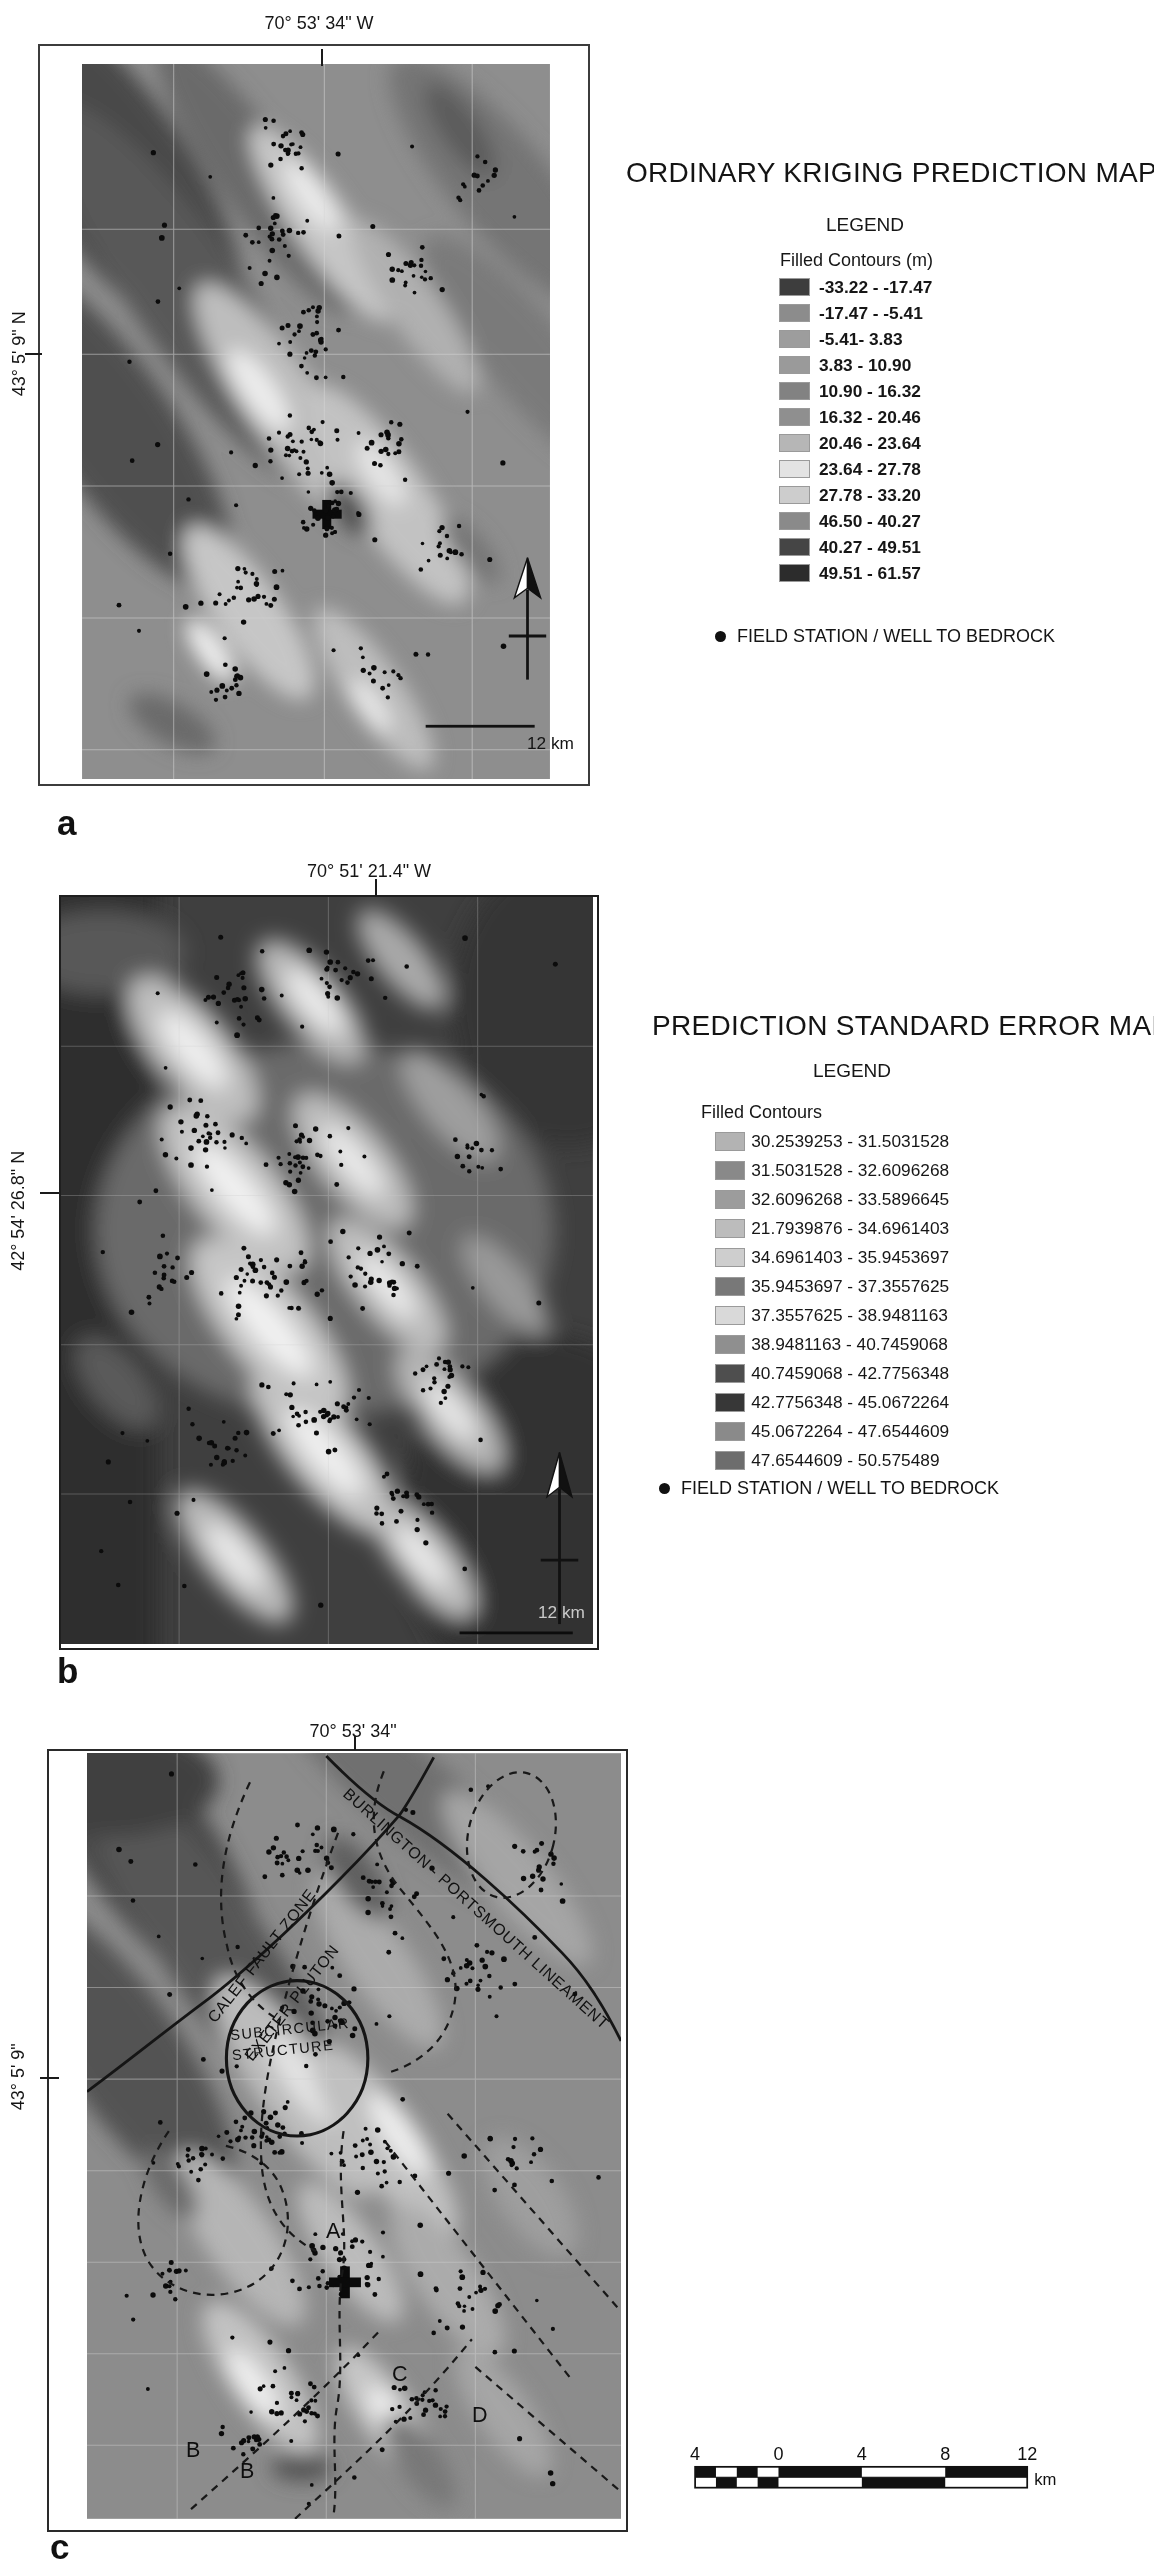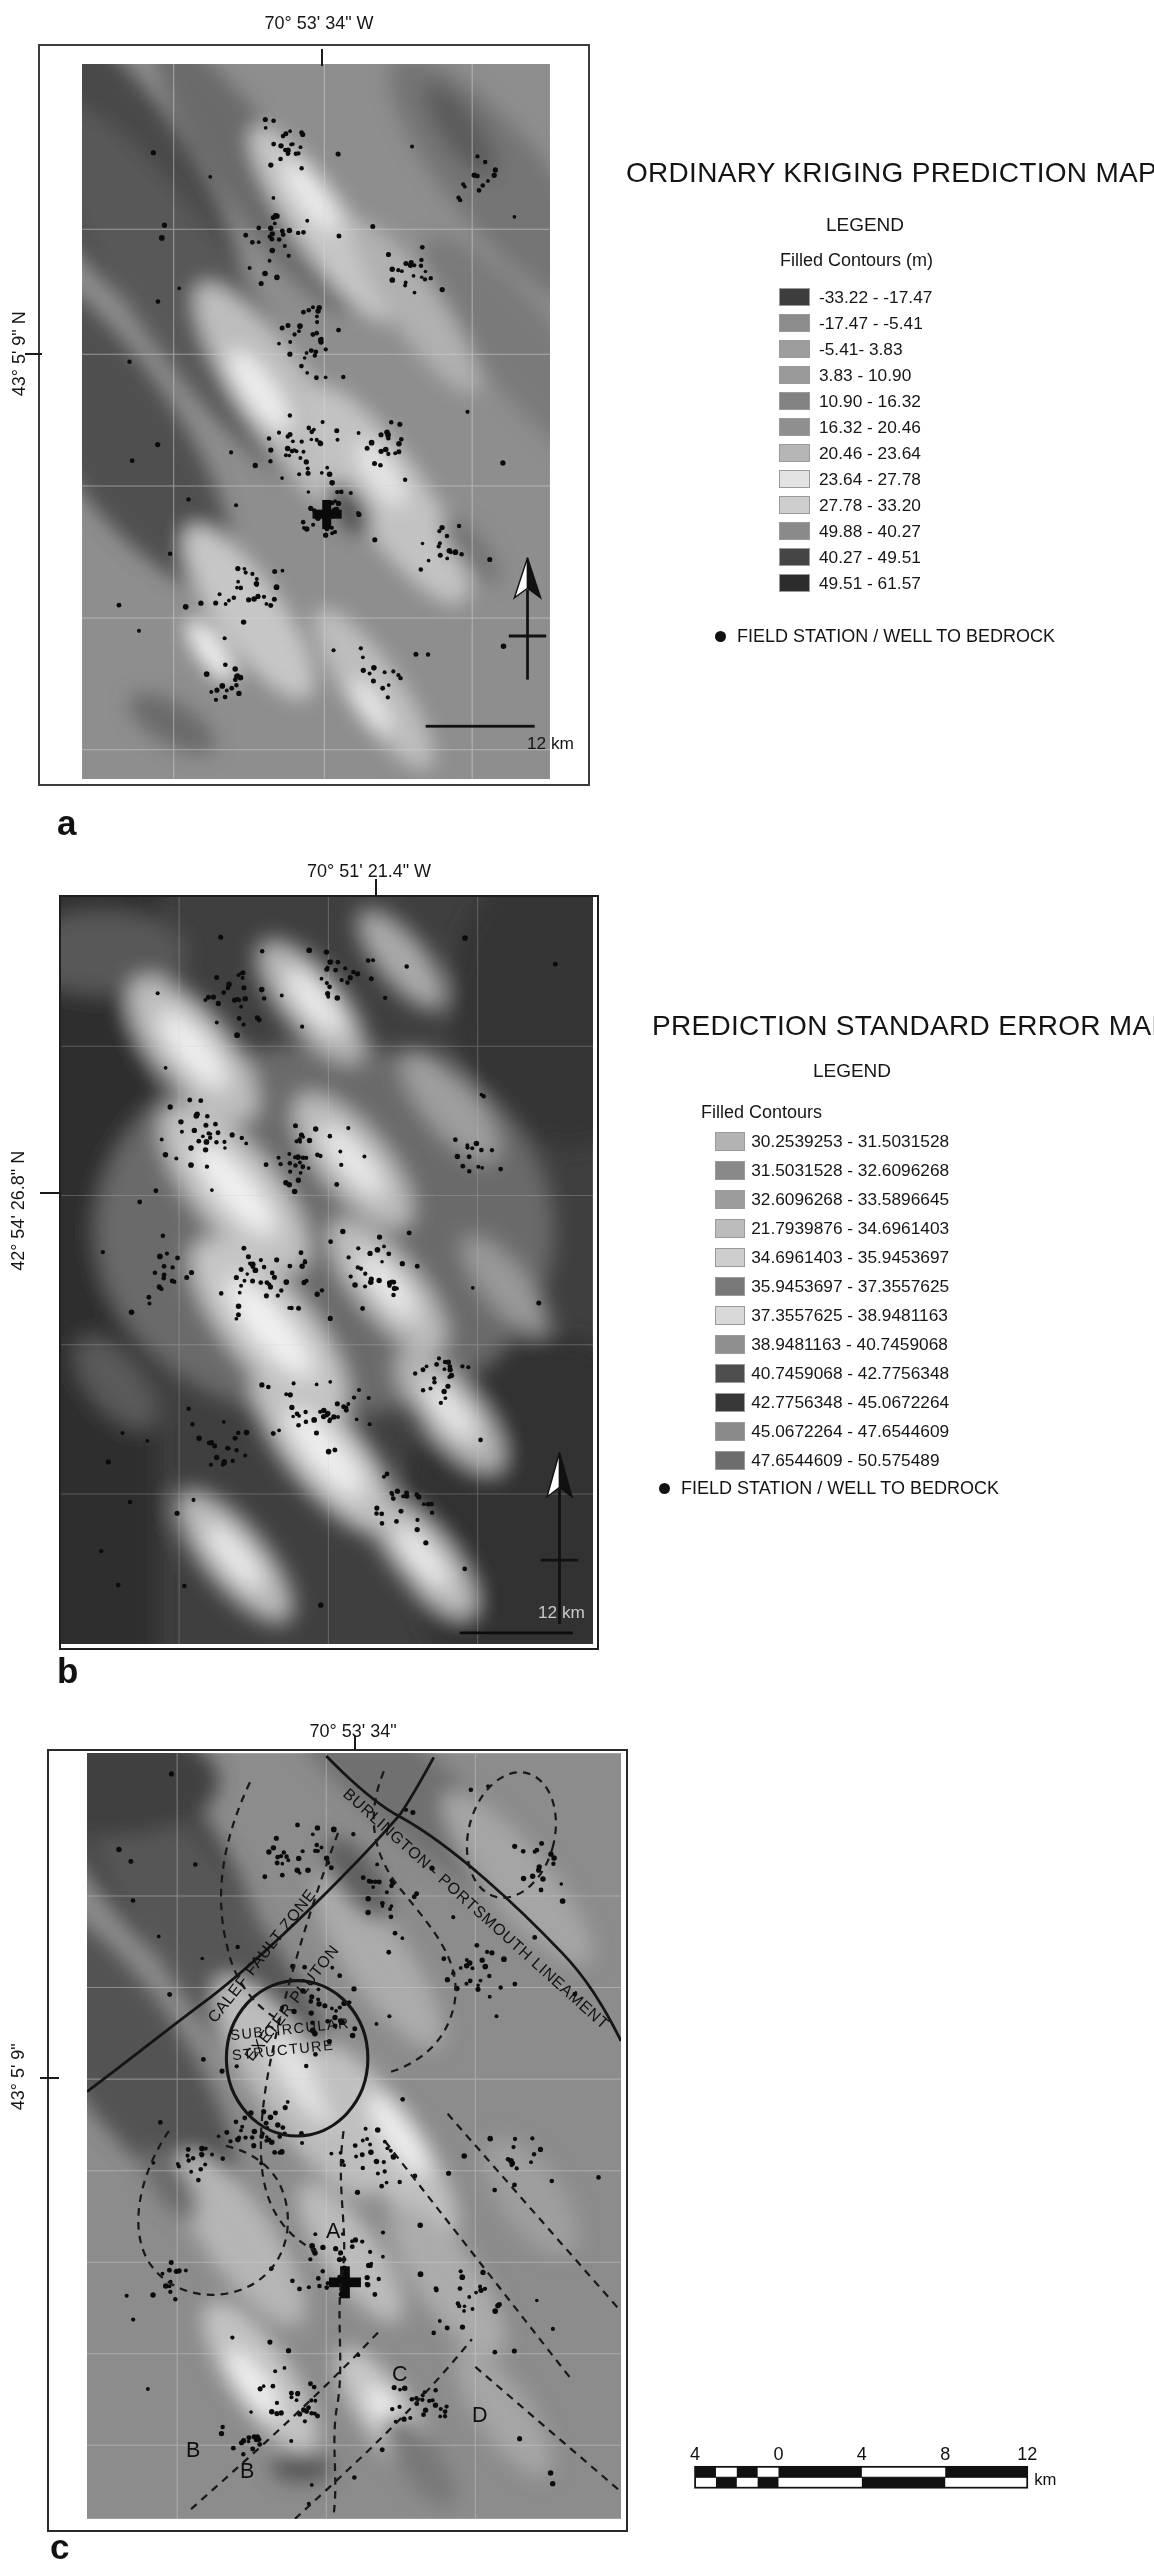--- a/index.html
+++ b/index.html
@@ -404,21 +404,21 @@
     <polygon points="35,4 16,62 35,48" fill="#ffffff" stroke="#111" stroke-width="2"></polygon>
     <polygon points="35,4 54,62 35,48" fill="#111" stroke="#111" stroke-width="2"></polygon>
   </svg>
 
   <div class="scale-label" style="left:463px;top:733px;">12 km</div>
   <div class="panel-letter" style="left:57px;top:805px;">a</div>
 
   <div class="fig-title" style="left:626px;top:157px;">ORDINARY KRIGING PREDICTION MAP</div>
   <div class="legend-head" style="left:726px;top:214px;">LEGEND</div>
   <div class="legend-sub" style="left:780px;top:250px;">Filled Contours (m)</div>
-  <div id="legend-a" class="legend-col" style="left:779px;top:284px;">
+  <div id="legend-a" class="legend-col" style="left:779px;top:274px;font-weight:bold;">
       <div class="legend-row">
         <span class="swatch" style="background: rgb(61, 61, 61);"></span>
         <span class="legend-label">-33.22 - -17.47</span>
       </div>
       <div class="legend-row">
         <span class="swatch" style="background: rgb(140, 140, 140);"></span>
         <span class="legend-label">-17.47 - -5.41</span>
       </div>
       <div class="legend-row">
         <span class="swatch" style="background: rgb(157, 157, 157);"></span>
@@ -443,21 +443,21 @@
       <div class="legend-row">
         <span class="swatch" style="background: rgb(227, 227, 227);"></span>
         <span class="legend-label">23.64 - 27.78</span>
       </div>
       <div class="legend-row">
         <span class="swatch" style="background: rgb(205, 205, 205);"></span>
         <span class="legend-label">27.78 - 33.20</span>
       </div>
       <div class="legend-row">
         <span class="swatch" style="background: rgb(138, 138, 138);"></span>
-        <span class="legend-label">49.88 - 40.27</span>
+        <span class="legend-label">46.50 - 40.27</span>
       </div>
       <div class="legend-row">
         <span class="swatch" style="background: rgb(69, 69, 69);"></span>
         <span class="legend-label">40.27 - 49.51</span>
       </div>
       <div class="legend-row">
         <span class="swatch" style="background: rgb(44, 44, 44);"></span>
         <span class="legend-label">49.51 - 61.57</span>
       </div>
     </div>

